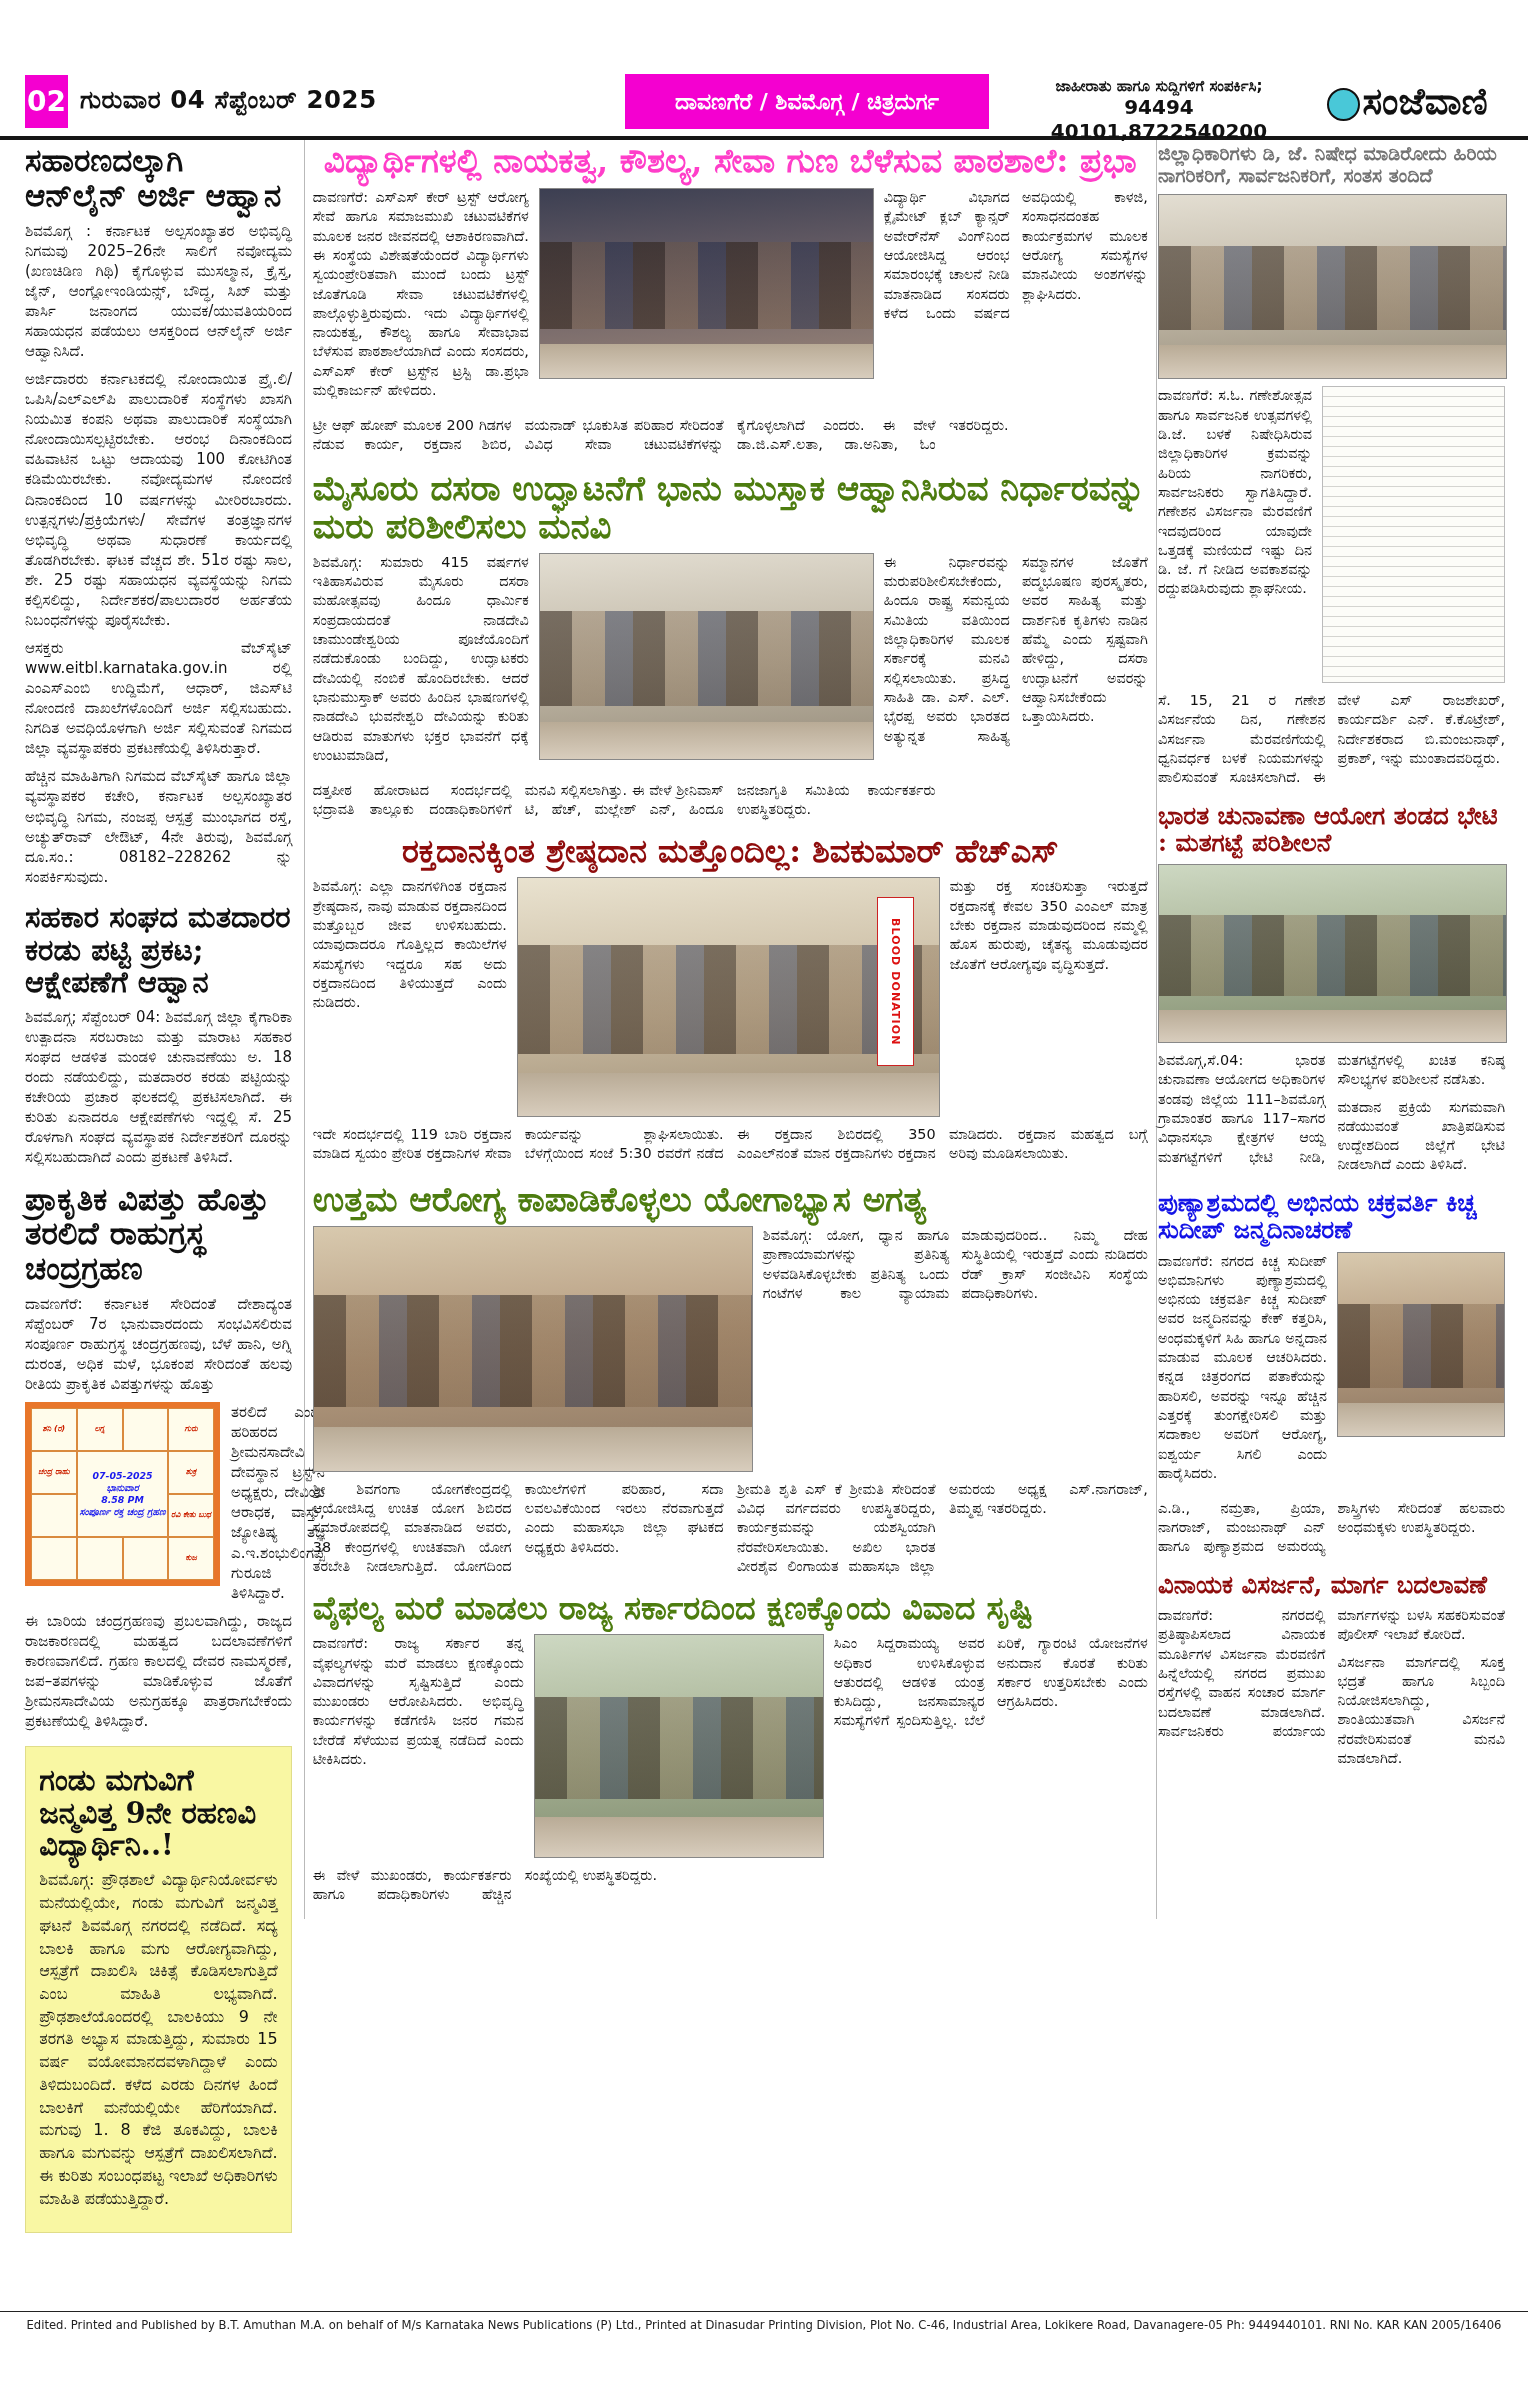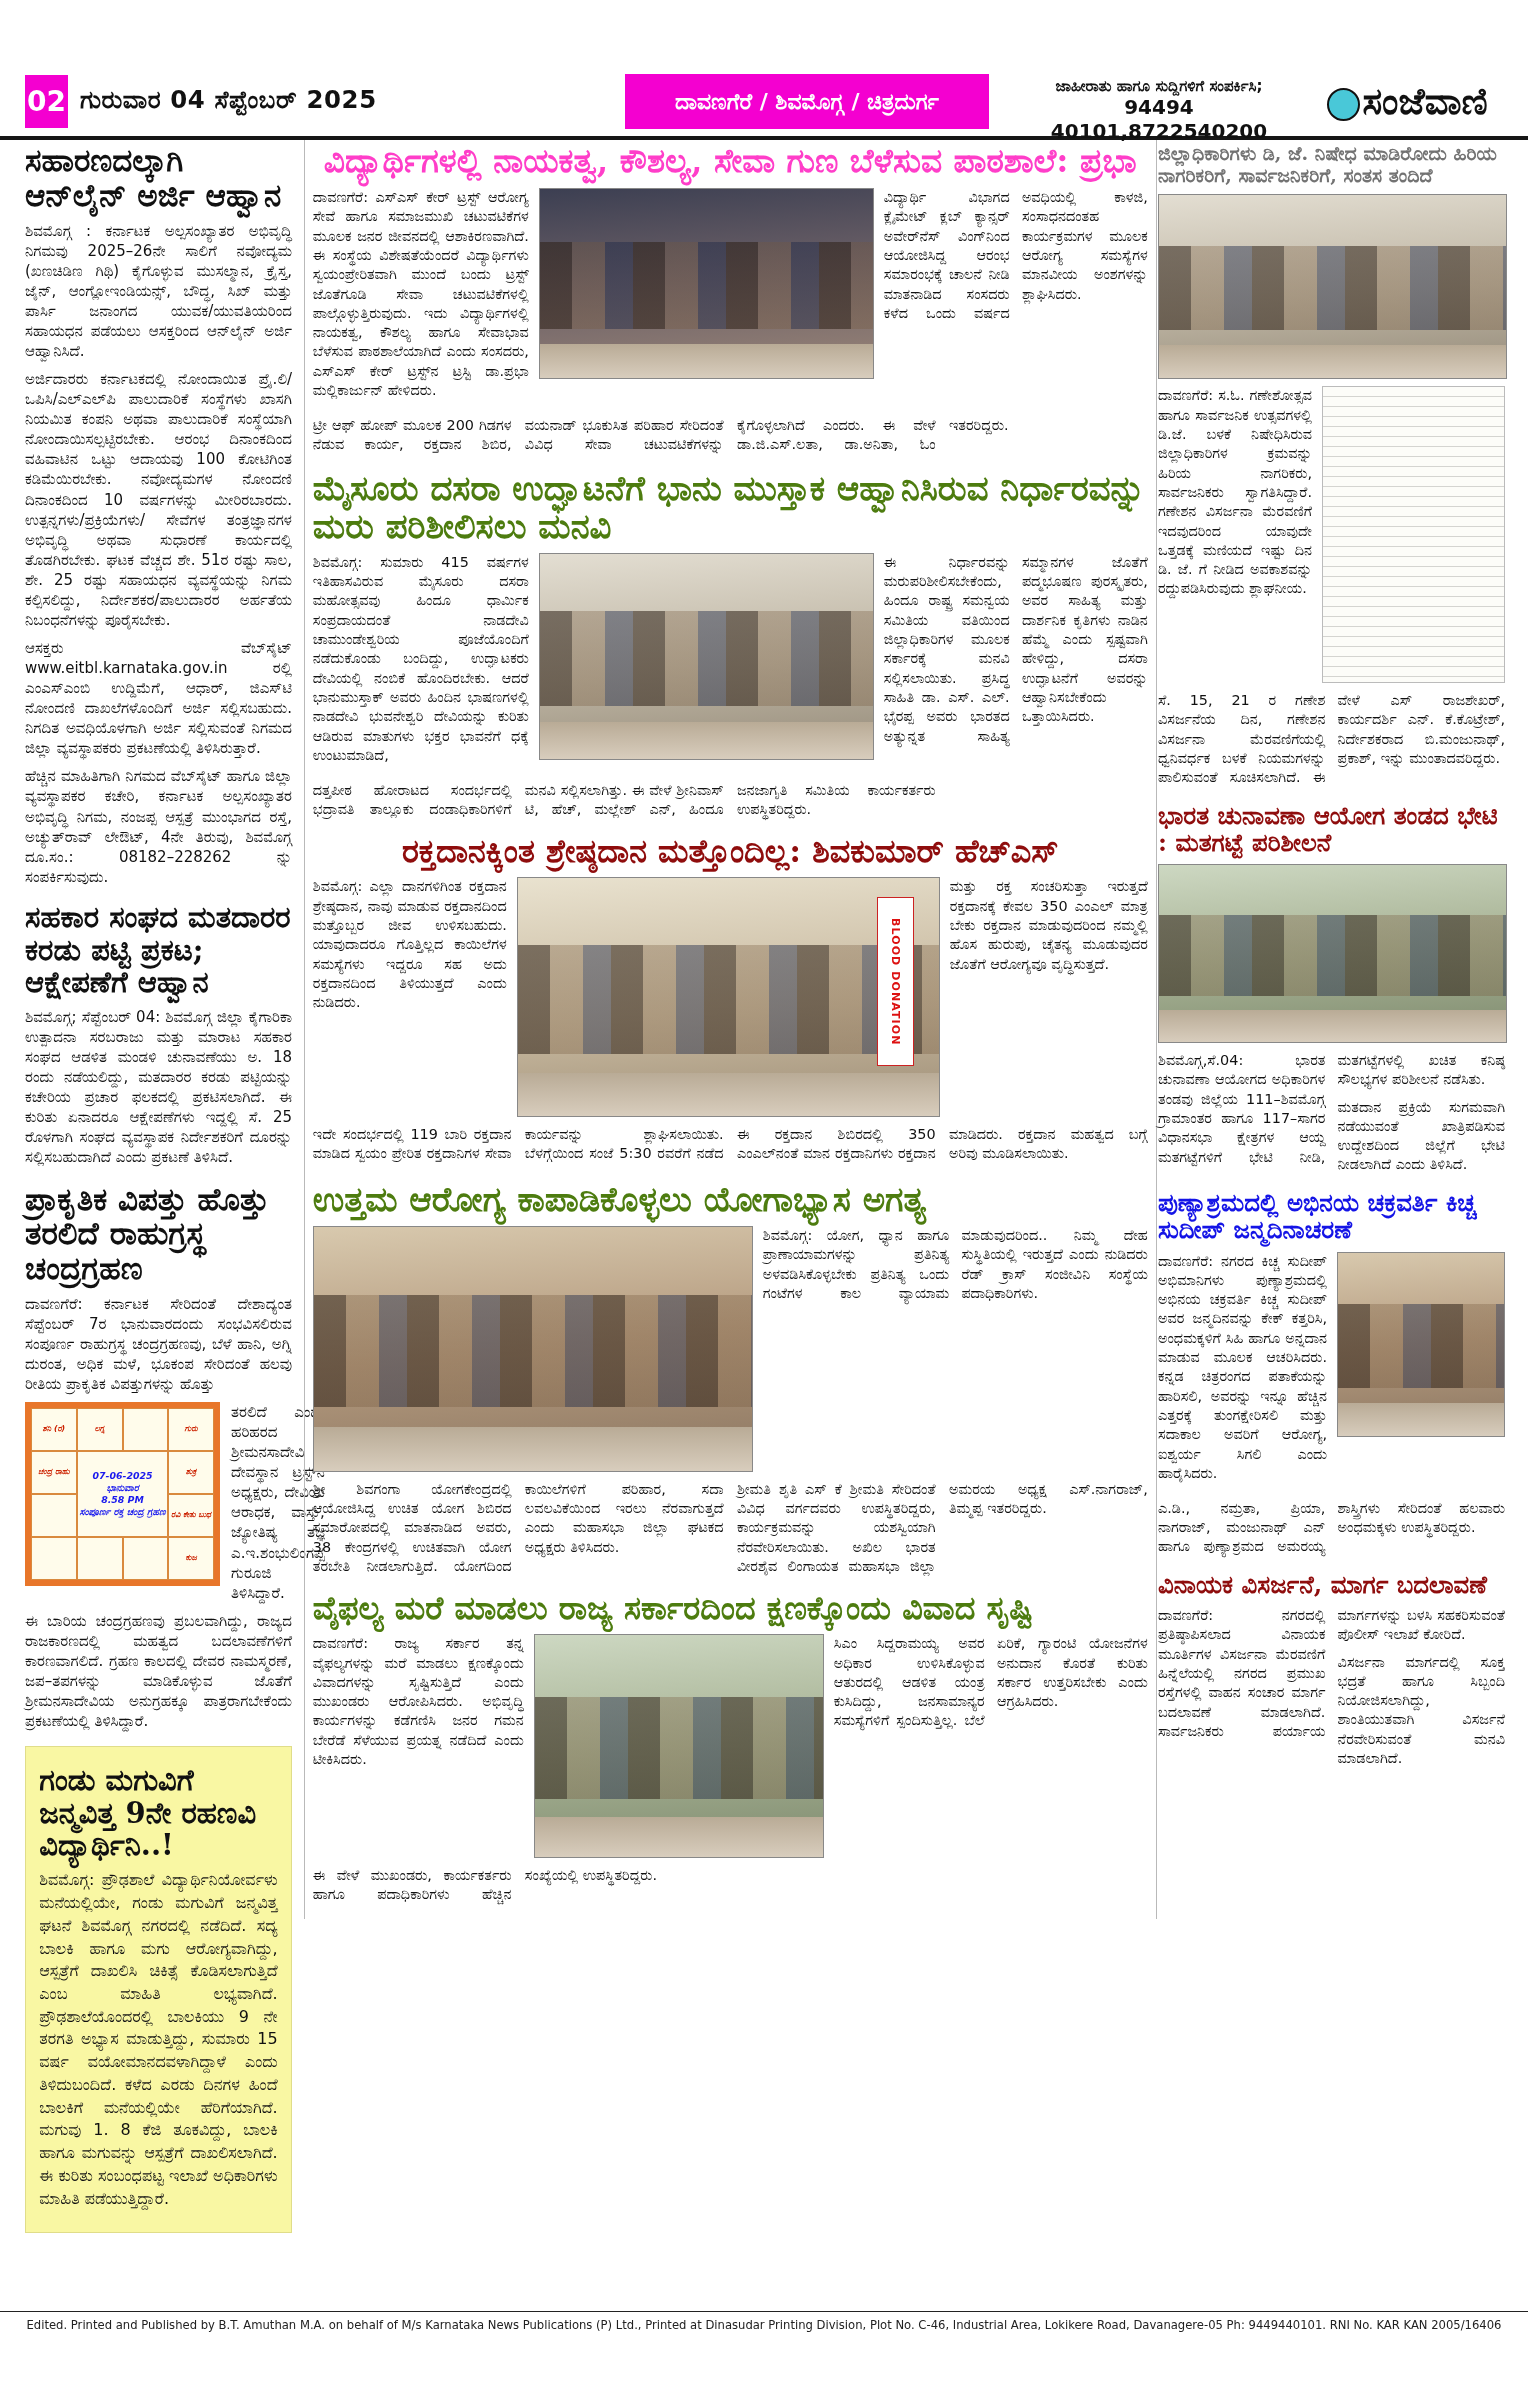--- a/index.html
+++ b/index.html
@@ -109,21 +109,21 @@
       <h2 class="hl hl-k">ಪ್ರಾಕೃತಿಕ ವಿಪತ್ತು ಹೊತ್ತು ತರಲಿದೆ ರಾಹುಗ್ರಸ್ಥ ಚಂದ್ರಗ್ರಹಣ</h2>
       <p class="body">ದಾವಣಗೆರೆ: ಕರ್ನಾಟಕ ಸೇರಿದಂತೆ ದೇಶಾದ್ಯಂತ ಸೆಪ್ಟೆಂಬರ್ 7ರ ಭಾನುವಾರದಂದು ಸಂಭವಿಸಲಿರುವ ಸಂಪೂರ್ಣ ರಾಹುಗ್ರಸ್ಥ ಚಂದ್ರಗ್ರಹಣವು, ಬೆಳೆ ಹಾನಿ, ಅಗ್ನಿ ದುರಂತ, ಅಧಿಕ ಮಳೆ, ಭೂಕಂಪ ಸೇರಿದಂತೆ ಹಲವು ರೀತಿಯ ಪ್ರಾಕೃತಿಕ ವಿಪತ್ತುಗಳನ್ನು ಹೊತ್ತು</p>
       <div class="astroRow">
         <div class="astro">
           <div>ಶನಿ (ರ)</div>
           <div>ಲಗ್ನ</div>
           <div></div>
           <div>ಗುರು</div>
           <div>ಚಂದ್ರ ರಾಹು</div>
           <div class="ctr">
-            <span>07-06-2025</span>
+            <span>07-05-2025</span>
             <span>ಭಾನುವಾರ</span>
             <span>8.58 PM</span>
             <span>ಸಂಪೂರ್ಣ ರಕ್ತ ಚಂದ್ರ ಗ್ರಹಣ</span>
           </div>
           <div>ಶುಕ್ರ</div>
           <div></div>
           <div>ರವಿ ಕೇತು ಬುಧ</div>
           <div></div>
           <div></div>
           <div></div>

